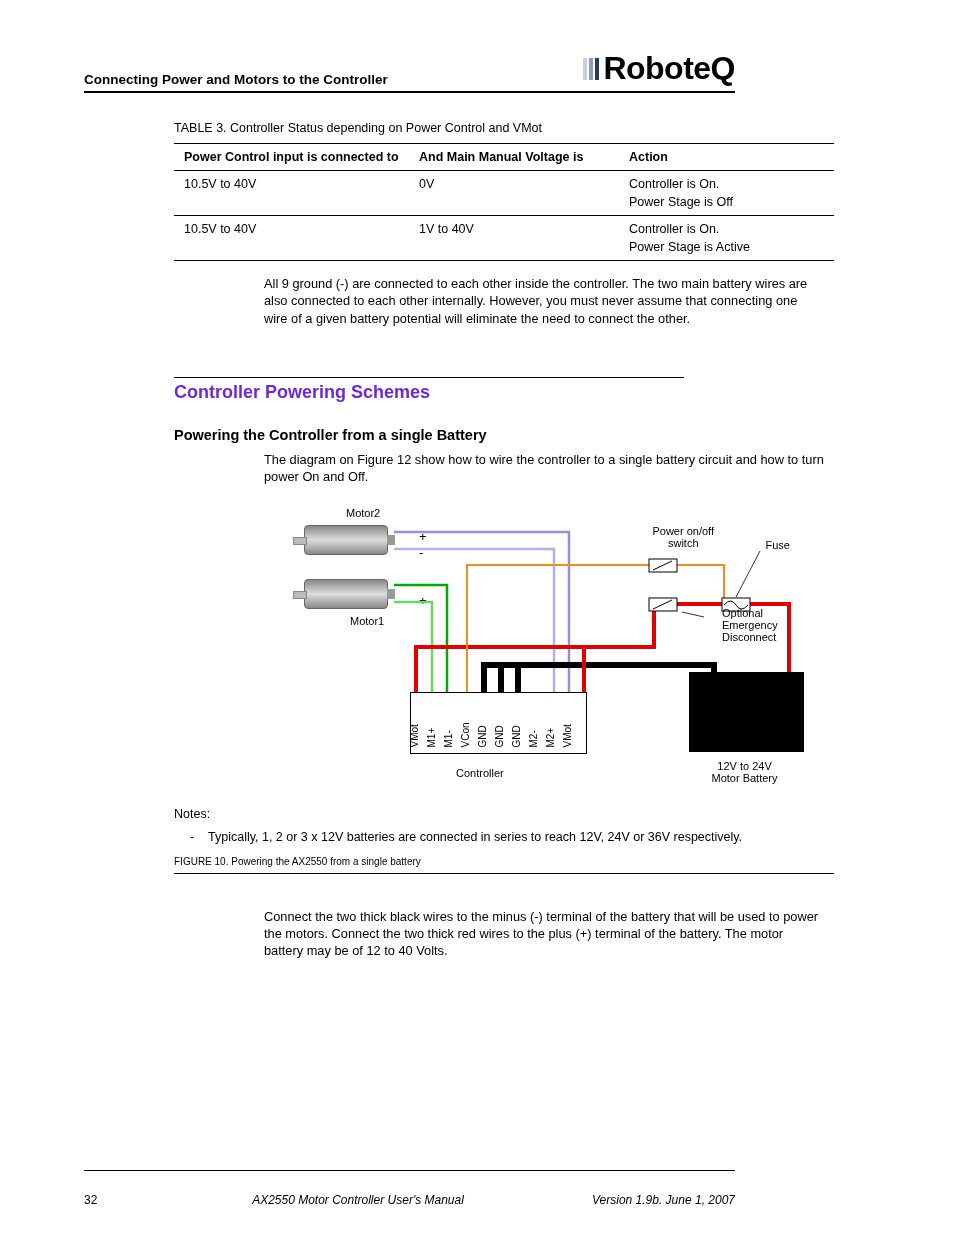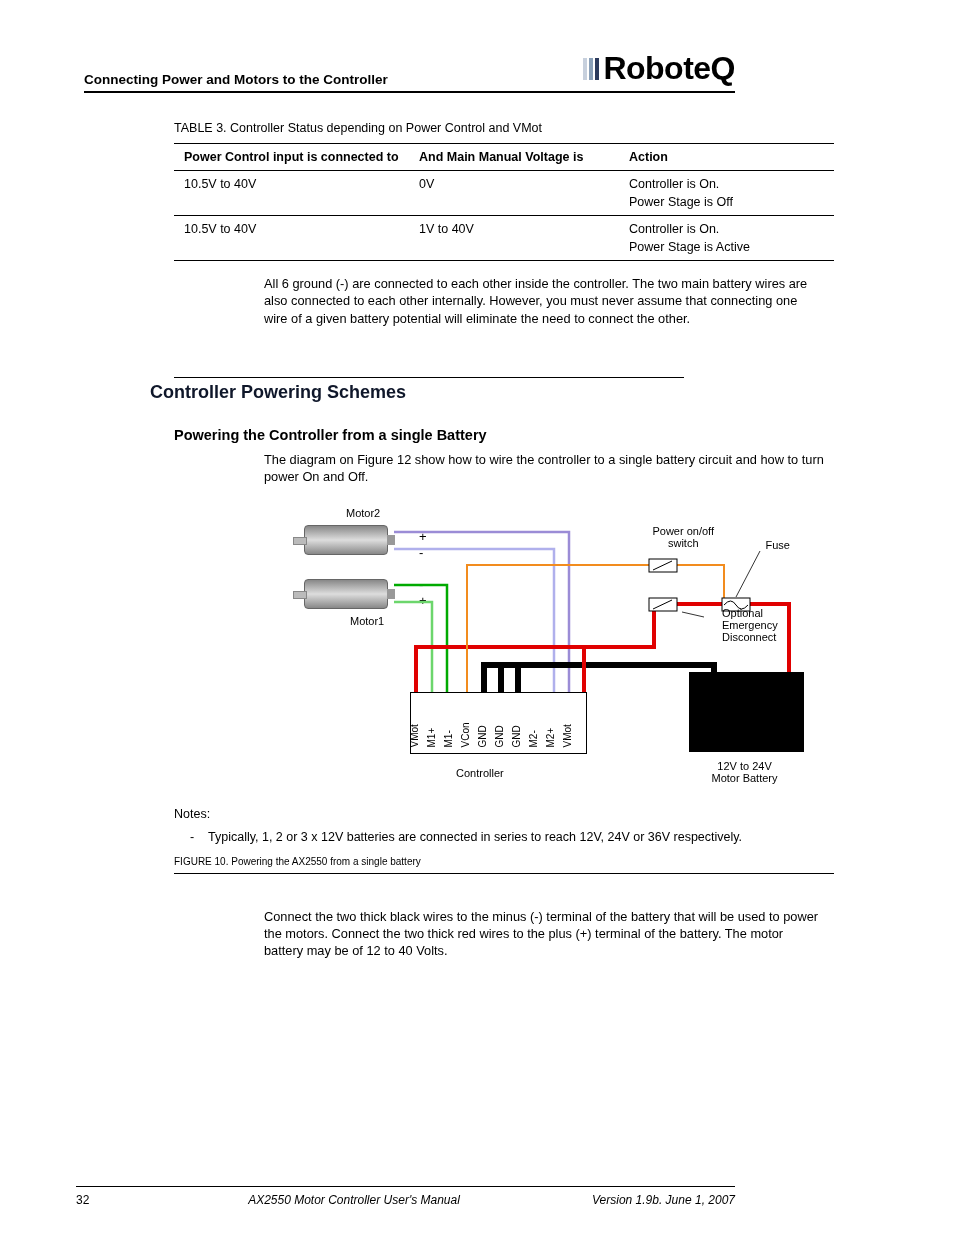--- a/index.html
+++ b/index.html
@@ -12,21 +12,21 @@
 .logo-bars span:nth-child(1){background:#c7d0dd}
 .logo-bars span:nth-child(2){background:#8aa0b8}
 .tbl-cap{font-size:12.5px;margin-left:90px;margin-bottom:8px}
 .tbl{width:660px;margin-left:90px;border-collapse:collapse;font-size:12.5px}
 .tbl th,.tbl td{border-top:1px solid #000;border-bottom:1px solid #000;padding:6px 10px;text-align:left;vertical-align:top}
 .tbl th{font-weight:bold}
 .tbl th:first-child,.tbl td:first-child{width:215px}
 .tbl th:nth-child(2),.tbl td:nth-child(2){width:190px}
 .para{font-size:12.8px;line-height:1.35;margin:14px 0 0 180px;width:560px}
 .sec-rule{border-top:1px solid #000;width:510px;margin:50px 0 4px 90px}
-.sec-h{font-weight:bold;font-size:18px;margin-left:66px;color:#0f172a}
+.sec-h{font-weight:bold;font-size:18px;margin-left:90px;color:#6d28d9}
 .sub-h{font-weight:bold;font-size:14.5px;margin:24px 0 8px 90px}
 .diagram{margin:22px 0 10px 220px;position:relative;width:520px;height:290px}
 .motor{position:absolute;left:0;width:82px;height:28px;border:1px solid #666;border-radius:4px;background:linear-gradient(#888,#ddd,#888)}
 .motor::before{content:"";position:absolute;right:-8px;top:9px;width:8px;height:10px;background:#999}
 .motor::after{content:"";position:absolute;left:-12px;top:11px;width:12px;height:6px;background:#bbb;border:1px solid #888}
 .m-lbl{position:absolute;font-size:11px}
 .ctrl-box{position:absolute;left:106px;top:185px;width:175px;height:60px;border:1px solid #000}
 .ctrl-lbl{position:absolute;left:152px;top:260px;font-size:11px}
 .batt{position:absolute;right:20px;top:165px;width:115px;height:80px;background:#000}
 .batt-lbl{position:absolute;right:22px;top:253px;font-size:11px;text-align:center;width:115px}
@@ -34,21 +34,21 @@
 .fuse-lbl{position:absolute;right:34px;top:32px;font-size:11px}
 .opt-lbl{position:absolute;right:22px;top:100px;font-size:11px;width:80px}
 .vlabels{position:absolute;left:110px;top:190px;font-size:10px}
 .vlabels span{display:inline-block;width:17px;transform:rotate(-90deg);transform-origin:left;position:relative;top:45px}
 .notes-h{font-size:12.5px;margin-left:90px;margin-top:10px}
 .notes{margin:8px 0 0 106px;padding:0;width:640px}
 .notes li{font-size:12.5px;line-height:1.3;margin-bottom:10px;list-style:none;position:relative;padding-left:18px}
 .notes li::before{content:"-";position:absolute;left:0}
 .fig-cap{font-size:10px;margin:8px 0 6px 90px}
 .fig-rule{border-top:1px solid #000;width:660px;margin-left:90px}
-.ftr{position:absolute;bottom:28px;left:76px;right:80px;border-top:1px solid #000;padding-top:6px;display:flex;justify-content:space-between;font-size:12px;font-style:italic}
+.ftr{position:absolute;bottom:28px;left:84px;right:80px;border-top:1px solid #000;padding-top:22px;display:flex;justify-content:space-between;font-size:12px;font-style:italic}
 .pgnum{font-style:normal;width:40px}
 .plus,.minus{position:absolute;font-size:13px}
 svg.wires{position:absolute;left:0;top:0;width:520px;height:290px}
 </style>
 </head>
 <body>
 
 <div class="page">
   <div class="hdr">
     <div class="hdr-left">Connecting Power and Motors to the Controller</div>
@@ -82,21 +82,21 @@
       <td>10.5V to 40V</td>
           <td>1V to 40V</td>
       <td>
             <div>Controller is On.</div>
             <div style="margin-top:4px">Power Stage is Active</div>
           </td>
     </tr>
   </tbody>
     </table>
 
-  <div class="para">All 6 ground (-) are connected to each other inside the controller. The two main battery wires are also connected to each other internally. However, you must never assume that connecting one wire of a given battery potential will eliminate the need to connect the other.</div>
+  <div class="para">All 9 ground (-) are connected to each other inside the controller. The two main battery wires are also connected to each other internally. However, you must never assume that connecting one wire of a given battery potential will eliminate the need to connect the other.</div>
 
   <div class="sec-rule"></div>
   <div class="sec-h">Controller Powering Schemes</div>
   <div class="sub-h">Powering the Controller from a single Battery</div>
   <div class="para" style="margin-top:6px">The diagram on Figure 12 show how to wire the controller to a single battery circuit and how to turn power On and Off.</div>
 
   <div class="diagram">
     <div class="m-lbl" style="left:42px;top:0">Motor2</div>
     <div class="motor" style="top:18px"></div>
     <div class="motor" style="top:72px"></div>

